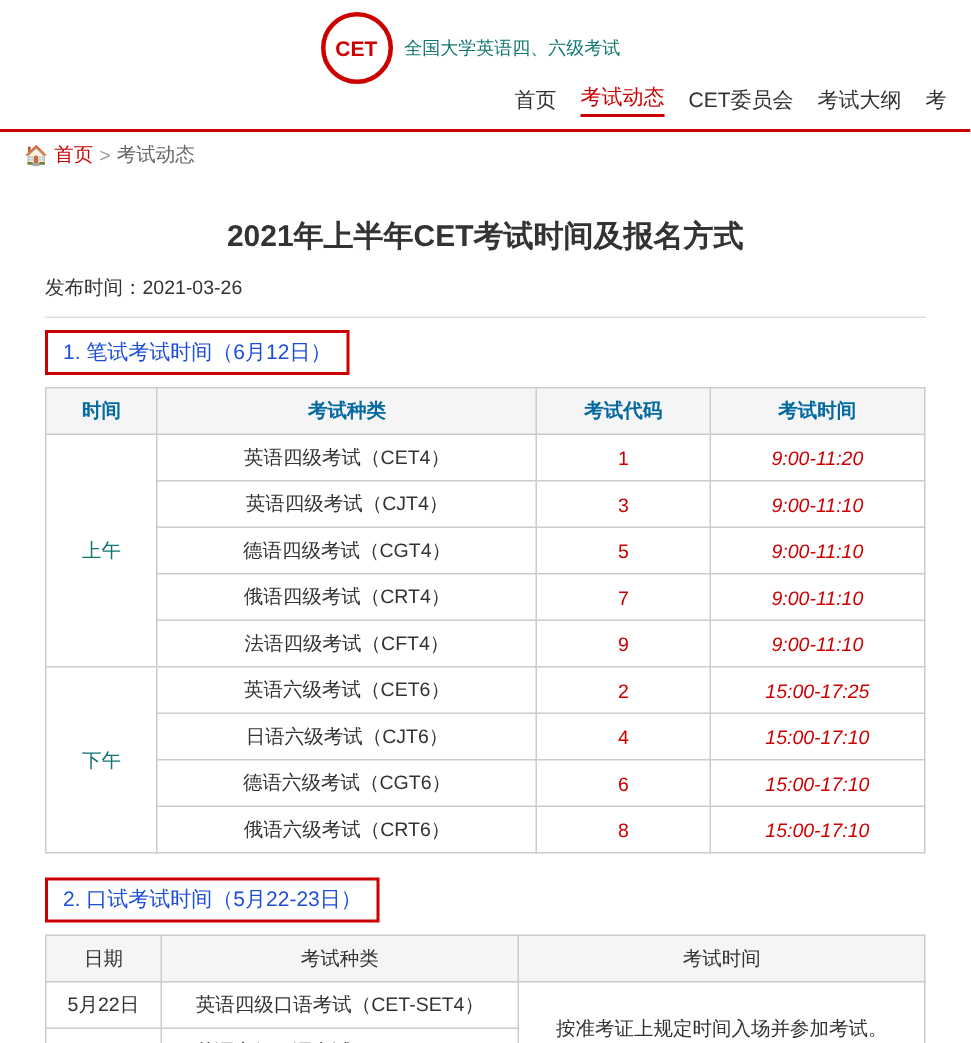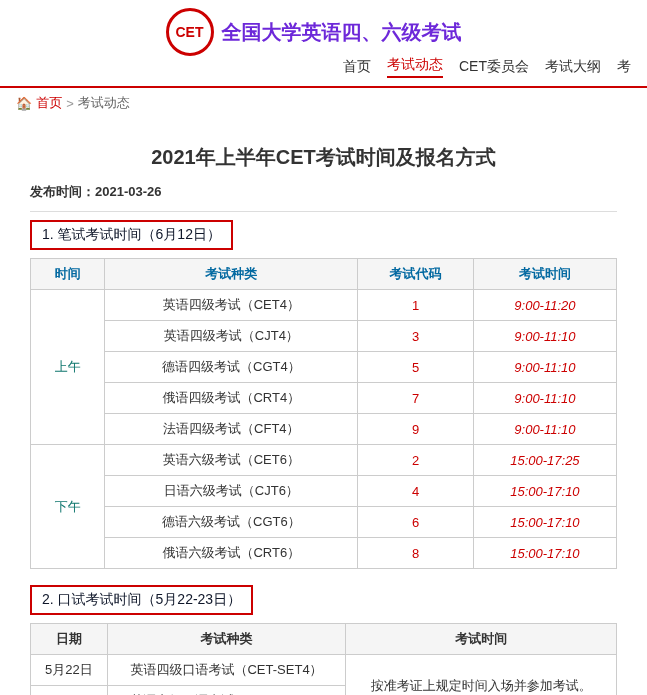--- a/index.html
+++ b/index.html
@@ -2,56 +2,56 @@
 <html><head>
   <meta charset="utf-8">
   <style>
     * { box-sizing: border-box; margin: 0; padding: 0; }
     body { font-family: "Microsoft YaHei", SimSun, Arial, sans-serif; font-size: 14px; background: #fff; color: #333; width: 647px; }
 
     
     .header { display: flex; align-items: center; padding: 8px 16px; border-bottom: 2px solid #cc0000; background: #fff; flex-direction: column; }
     .logo-area { display: flex; align-items: center; margin-right: 20px; }
     .logo-circle { width: 48px; height: 48px; border: 3px solid #cc0000; border-radius: 50%; display: flex; align-items: center; justify-content: center; font-weight: bold; font-size: 14px; color: #cc0000; margin-right: 8px; }
-    .logo-text { font-size: 20px; color: #6d28d9; font-weight: bold; }
+    .logo-text { font-size: 12px; color: #0f766e; font-weight: normal; }
     .nav { display: flex; align-items: center; margin-left: auto; gap: 16px; }
     .nav-item { font-size: 14px; color: #333; cursor: pointer; white-space: nowrap; }
     .nav-item.active { color: #cc0000; border-bottom: 2px solid #cc0000; padding-bottom: 2px; }
 
     
     .breadcrumb { padding: 6px 16px; font-size: 13px; color: #666; display: flex; align-items: center; gap: 4px; }
     .breadcrumb-home { color: #cc0000; }
     .breadcrumb-sep { color: #999; }
     .breadcrumb-current { color: #666; }
 
     
     .content { padding: 10px 30px 30px 30px; }
     .page-title { text-align: center; font-size: 20px; font-weight: bold; color: #333; margin: 16px 0 12px 0; }
     .publish-date { font-size: 13px; color: #666; margin-bottom: 10px; }
-    .publish-date span { font-weight: bold; color: #333; }
+    .publish-date span { font-weight: normal; color: #333; }
     .divider { border: none; border-top: 1px solid #ddd; margin: 8px 0; }
 
     
     .section-title { font-size: 14px; font-weight: bold; color: #333; margin: 12px 0 8px 0; }
 
     
-    .boxed-label { border: 2px solid #cc0000; display: inline-block; padding: 4px 10px; font-size: 14px; color: #0f172a; margin-bottom: 8px; }
+    .boxed-label { border: 2px solid #cc0000; display: inline-block; padding: 4px 10px; font-size: 14px; color: #1d4ed8; margin-bottom: 8px; }
 
     
     .exam-table { width: 100%; border-collapse: collapse; margin-bottom: 16px; }
     .exam-table th, .exam-table td { border: 1px solid #ccc; padding: 6px 10px; text-align: center; font-size: 13px; }
     .exam-table th { background: #f5f5f5; font-weight: bold; color: #0369a1; }
     .exam-table td.time-period { color: #0f766e; }
     .exam-table td.exam-code { color: #cc0000; }
     .exam-table td.exam-time { color: #cc0000; font-style: italic; }
 
     
     .oral-table { width: 100%; border-collapse: collapse; margin-bottom: 16px; }
     .oral-table th, .oral-table td { border: 1px solid #ccc; padding: 6px 10px; text-align: center; font-size: 13px; }
-    .oral-table th { background: #f5f5f5; font-weight: bold; color: #333; }
+    .oral-table th { background: #f5f5f5; font-weight: normal; color: #333; }
   </style>
 </head>
 <body>
 
 <div class="header">
   <div class="logo-area">
     <div class="logo-circle">
       <span>CET</span>
     </div>
     <span class="logo-text">全国大学英语四、六级考试</span>

